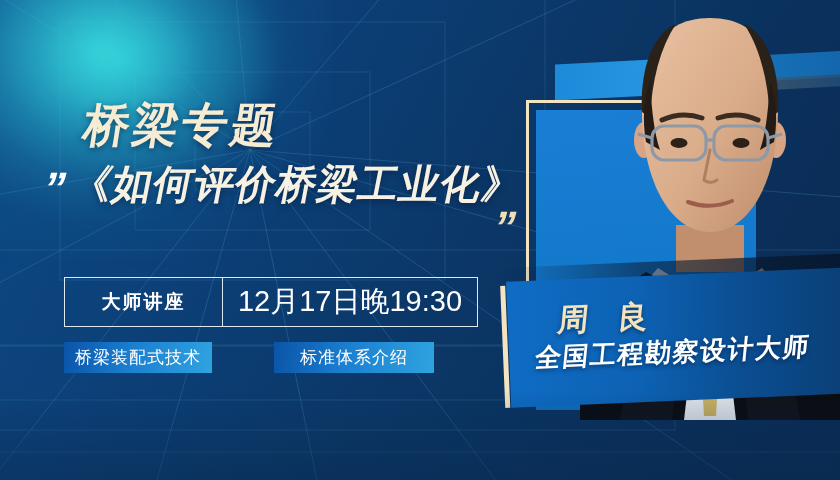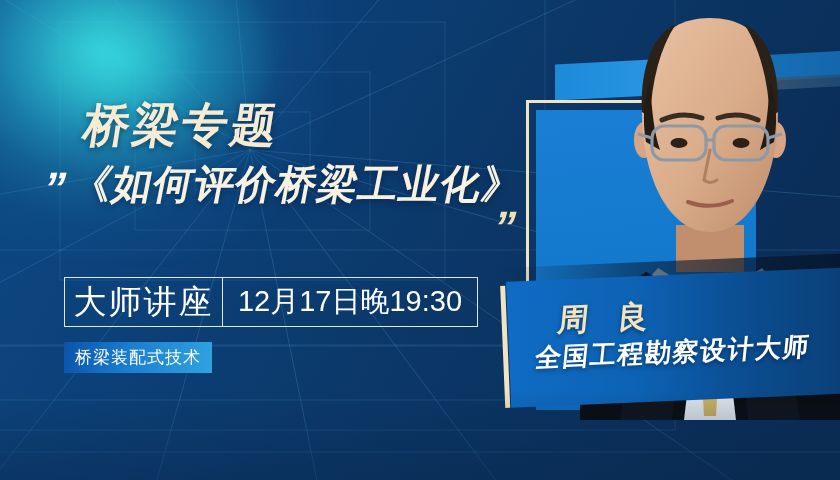--- a/index.html
+++ b/index.html
@@ -49,21 +49,21 @@
 
   
   .infobar{
     position:absolute;left:64px;top:277px;width:414px;height:50px;
     border:1.5px solid #dfe9f2;display:flex;align-items:stretch;
   }
   .info-left{
     width:158px;display:flex;align-items:center;justify-content:center;
     border-right:1.5px solid #dfe9f2;
   }
-  .info-left span{font-size:33px;font-weight:400;color:#ffffff;letter-spacing:2px;}
+  .info-left span{font-size:19px;font-weight:700;color:#ffffff;letter-spacing:2px;}
   .info-right{flex:1;display:flex;align-items:center;justify-content:center;}
   .info-right span{font-size:29px;font-weight:400;color:#ffffff;letter-spacing:0px;}
 
   
   .tag{
     position:absolute;height:31px;display:flex;align-items:center;justify-content:center;
     color:#ffffff;font-size:17px;font-weight:400;letter-spacing:1px;
     background:linear-gradient(100deg,#0a54a8 0%,#1b7fd0 45%,#2fa3e0 100%);
   }
   .tag-1{left:64px;top:342px;width:148px;}
@@ -190,20 +190,21 @@
   <div class="infobar">
     <div class="info-left">
       <span>大师讲座</span>
     </div>
     <div class="info-right">
       <span>12月17日晚19:30</span>
     </div>
   </div>
 
   <div class="tag tag-1">桥梁装配式技术</div>
+  <div class="tag tag-2">标准体系介绍</div>
 
   <div class="right-stack">
 
     <div class="accent-bar-2"></div>
     <div class="accent-dark"></div>
     <div class="accent-bar"></div>
 
     <div class="gold-frame"></div>
     <div class="blue-panel"></div>
 

